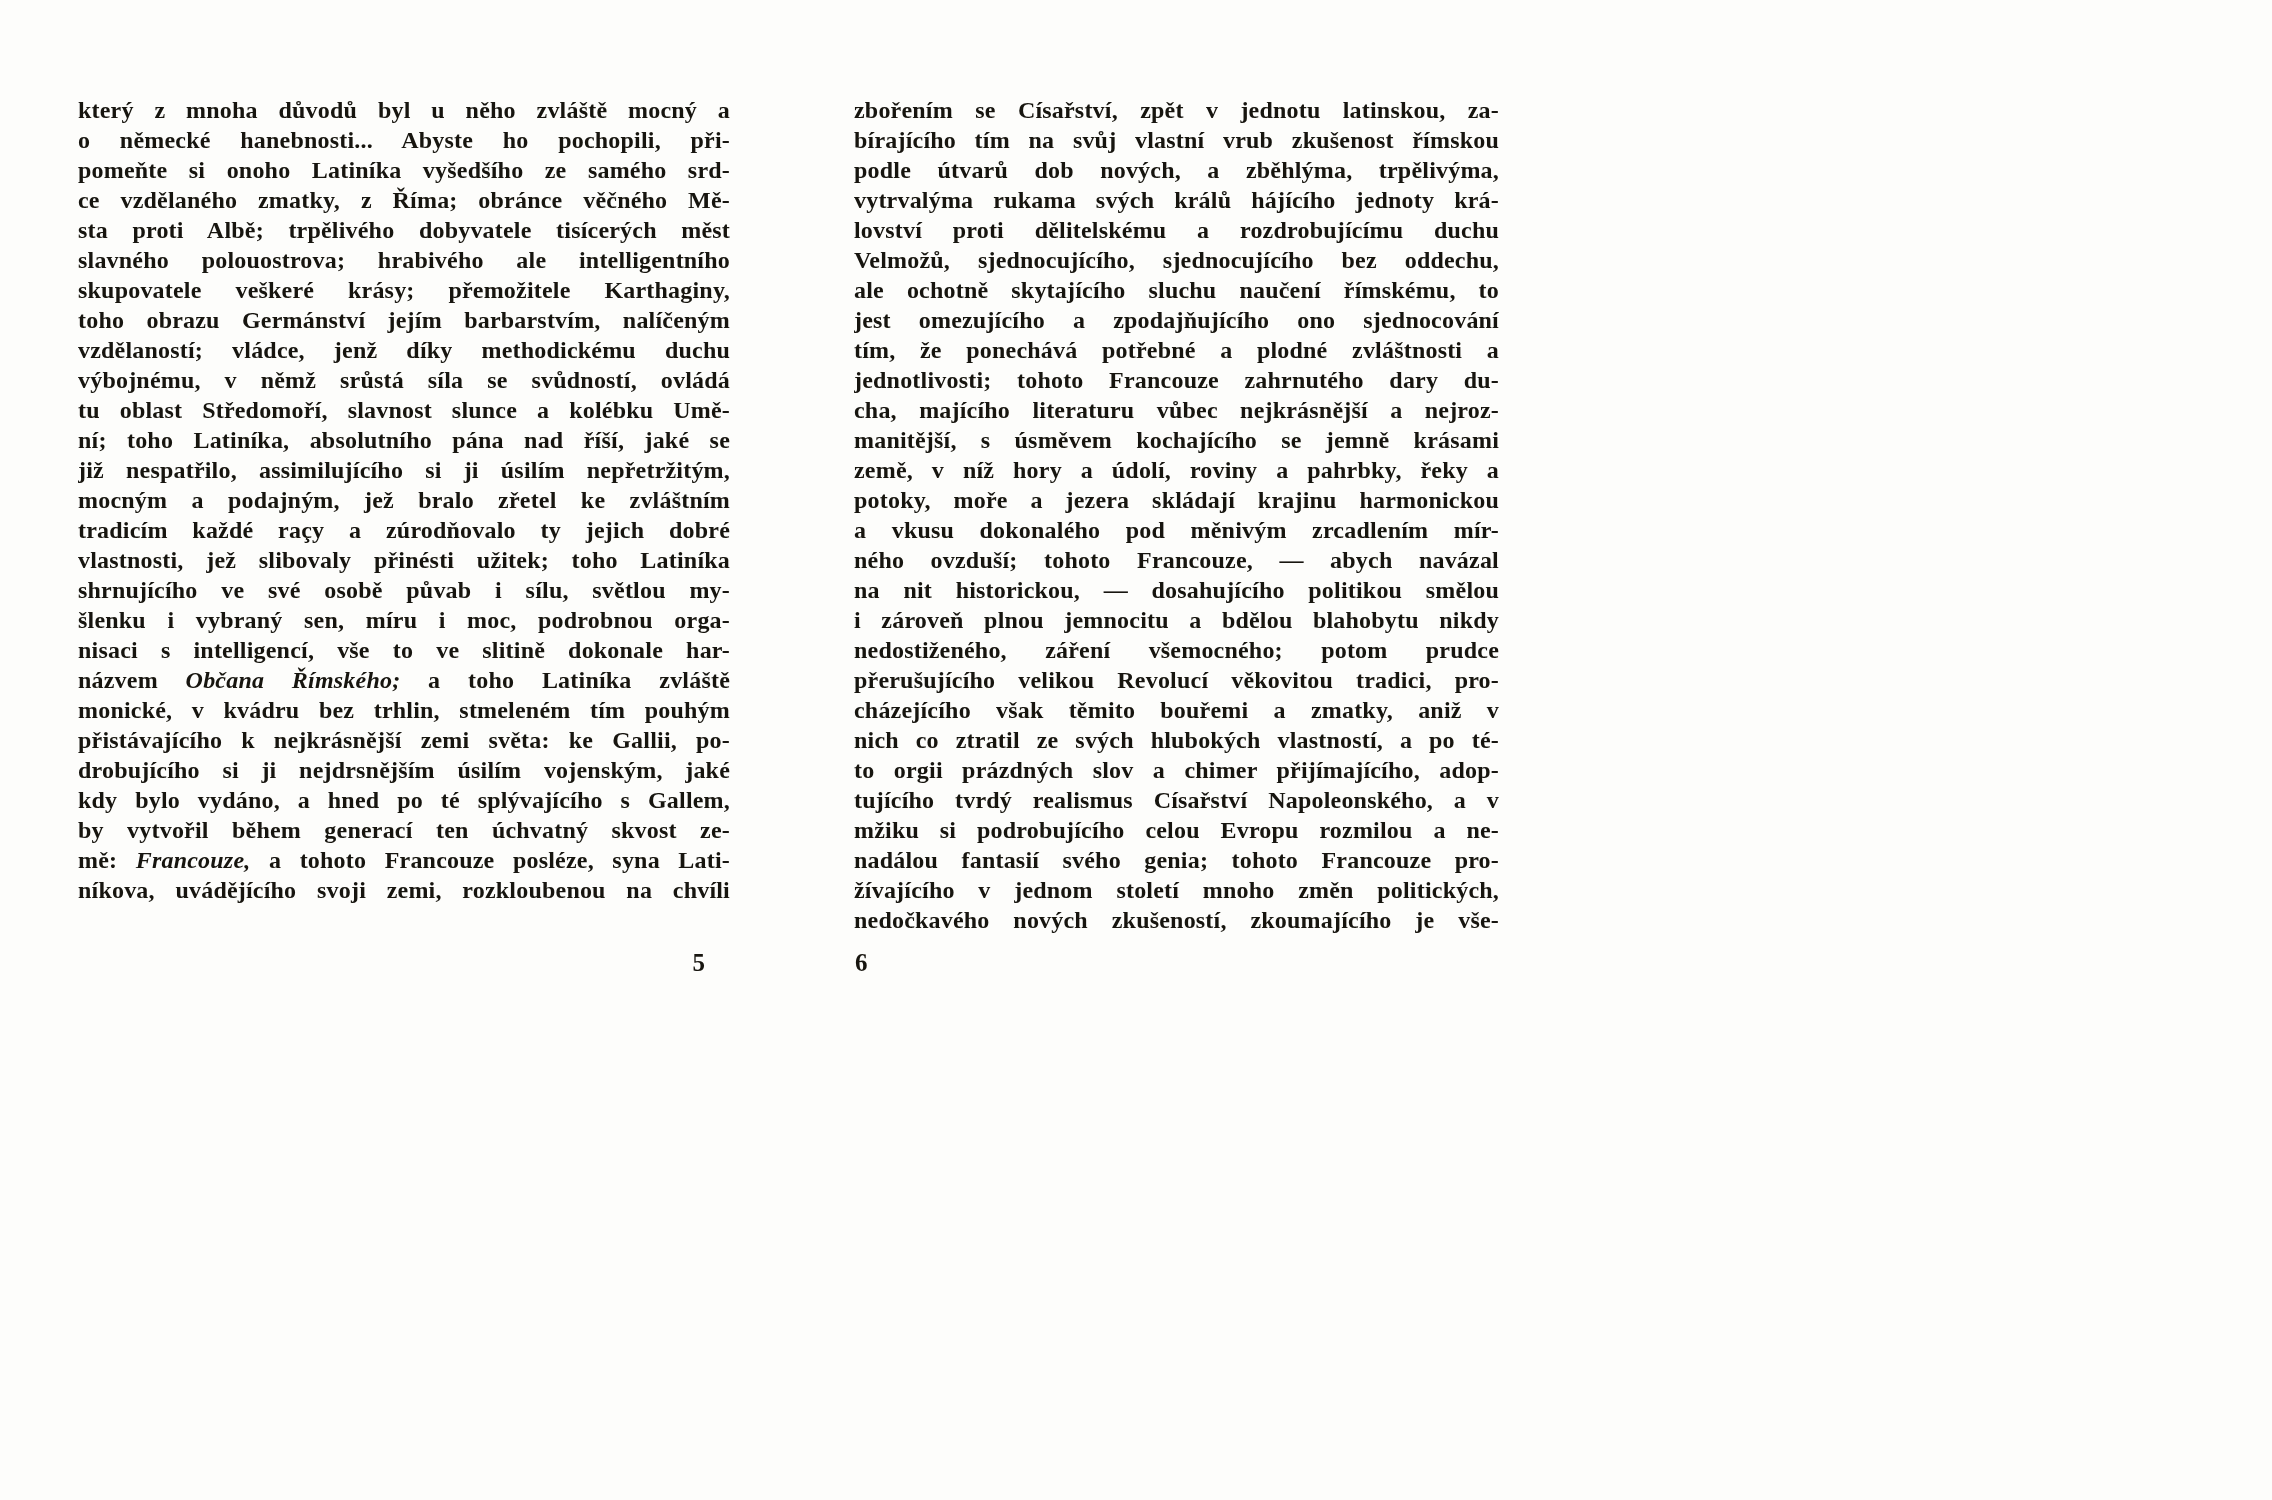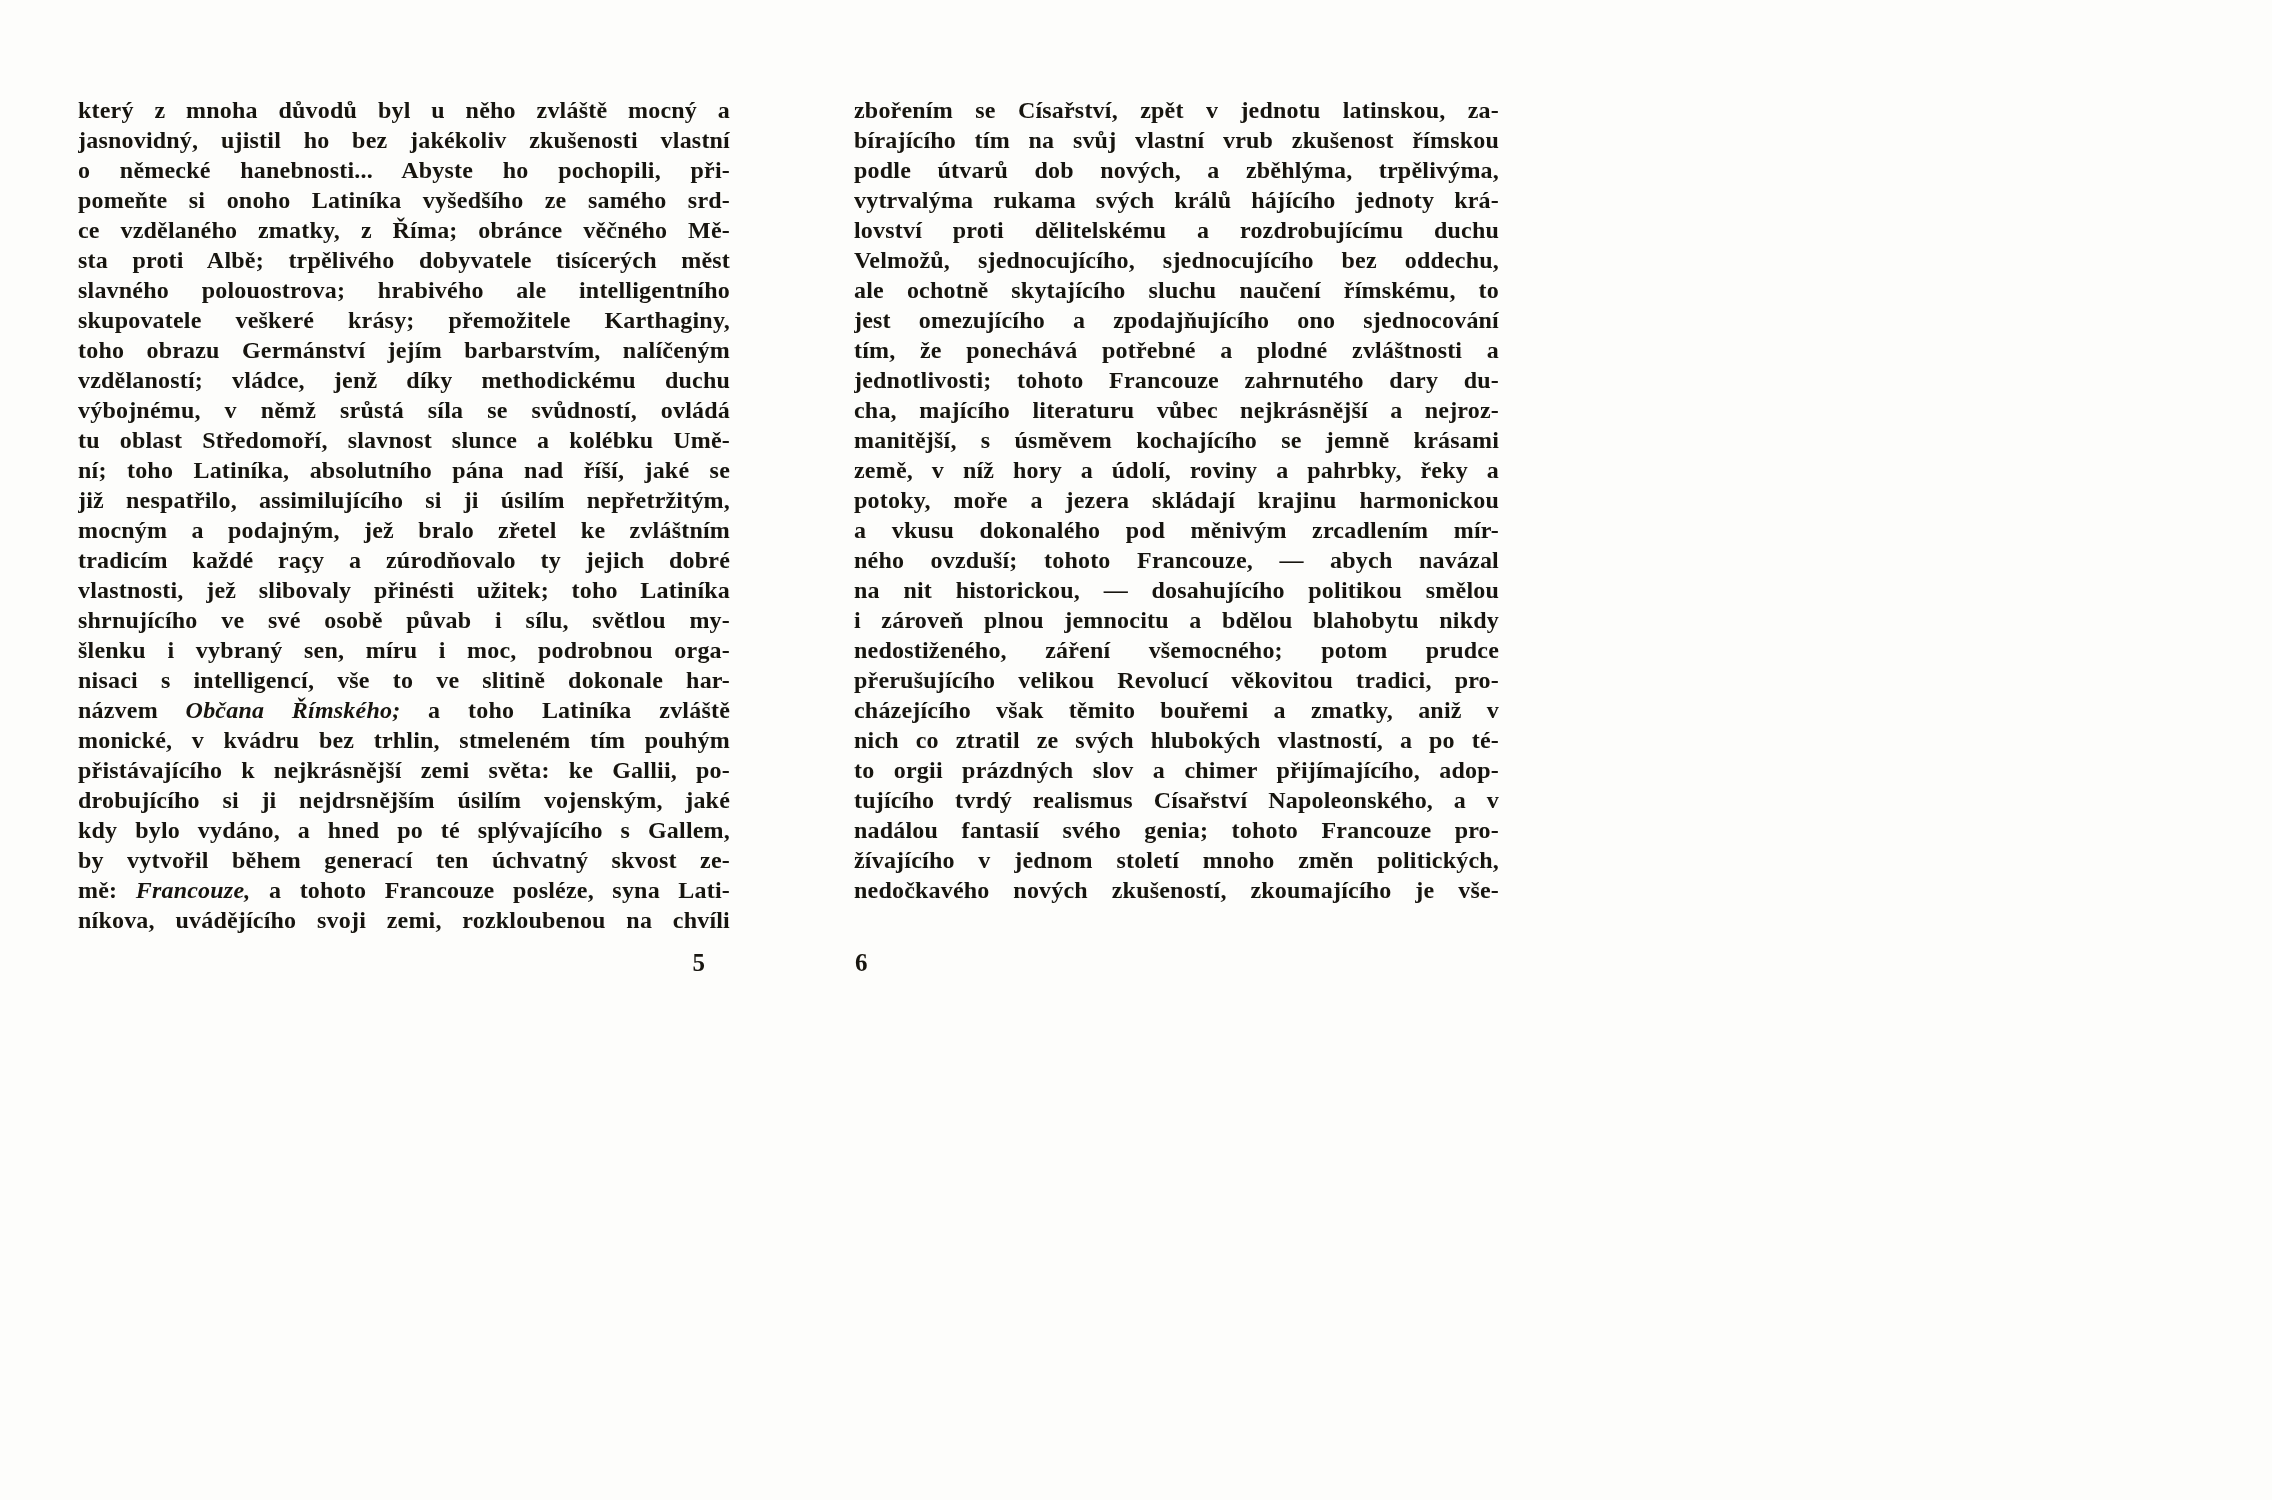--- a/index.html
+++ b/index.html
@@ -59,21 +59,20 @@
     left: 855px;
     width: 645px;
     text-align: left;
   }
 </style>
 </head>
 <body>
 
 <div class="page page-left">
     <div class="line"><span>který z mnoha důvodů byl u něho zvláště mocný a</span></div>
-    <div class="line"><span>jasnovidný, ujistil ho bez jakékoliv zkušenosti vlastní</span></div>
     <div class="line"><span>o německé hanebnosti... Abyste ho pochopili, při-</span></div>
     <div class="line"><span>pomeňte si onoho Latiníka vyšedšího ze samého srd-</span></div>
     <div class="line"><span>ce vzdělaného zmatky, z Říma; obránce věčného Mě-</span></div>
     <div class="line"><span>sta proti Albě; trpělivého dobyvatele tisícerých měst</span></div>
     <div class="line"><span>slavného polouostrova; hrabivého ale intelligentního</span></div>
     <div class="line"><span>skupovatele veškeré krásy; přemožitele Karthaginy,</span></div>
     <div class="line"><span>toho obrazu Germánství jejím barbarstvím, nalíčeným</span></div>
     <div class="line"><span>vzdělaností; vládce, jenž díky methodickému duchu</span></div>
     <div class="line"><span>výbojnému, v němž srůstá síla se svůdností, ovládá</span></div>
     <div class="line"><span>tu oblast Středomoří, slavnost slunce a kolébku Umě-</span></div>
@@ -113,20 +112,21 @@
     <div class="line"><span>a vkusu dokonalého pod měnivým zrcadlením mír-</span></div>
     <div class="line"><span>ného ovzduší; tohoto Francouze, — abych navázal</span></div>
     <div class="line"><span>na nit historickou, — dosahujícího politikou smělou</span></div>
     <div class="line"><span>i zároveň plnou jemnocitu a bdělou blahobytu nikdy</span></div>
     <div class="line"><span>nedostiženého, záření všemocného; potom prudce</span></div>
     <div class="line"><span>přerušujícího velikou Revolucí věkovitou tradici, pro-</span></div>
     <div class="line"><span>cházejícího však těmito bouřemi a zmatky, aniž v</span></div>
     <div class="line"><span>nich co ztratil ze svých hlubokých vlastností, a po té-</span></div>
     <div class="line"><span>to orgii prázdných slov a chimer přijímajícího, adop-</span></div>
     <div class="line"><span>tujícího tvrdý realismus Císařství Napoleonského, a v</span></div>
+    <div class="line"><span>mžiku si podrobujícího celou Evropu rozmilou a ne-</span></div>
     <div class="line"><span>nadálou fantasií svého genia; tohoto Francouze pro-</span></div>
     <div class="line"><span>žívajícího v jednom století mnoho změn politických,</span></div>
     <div class="line"><span>nedočkavého nových zkušeností, zkoumajícího je vše-</span></div>
   </div>
 
 <div class="page-number page-number-left">5</div>
 
 <div class="page-number page-number-right">6</div>
 
 </body></html>

